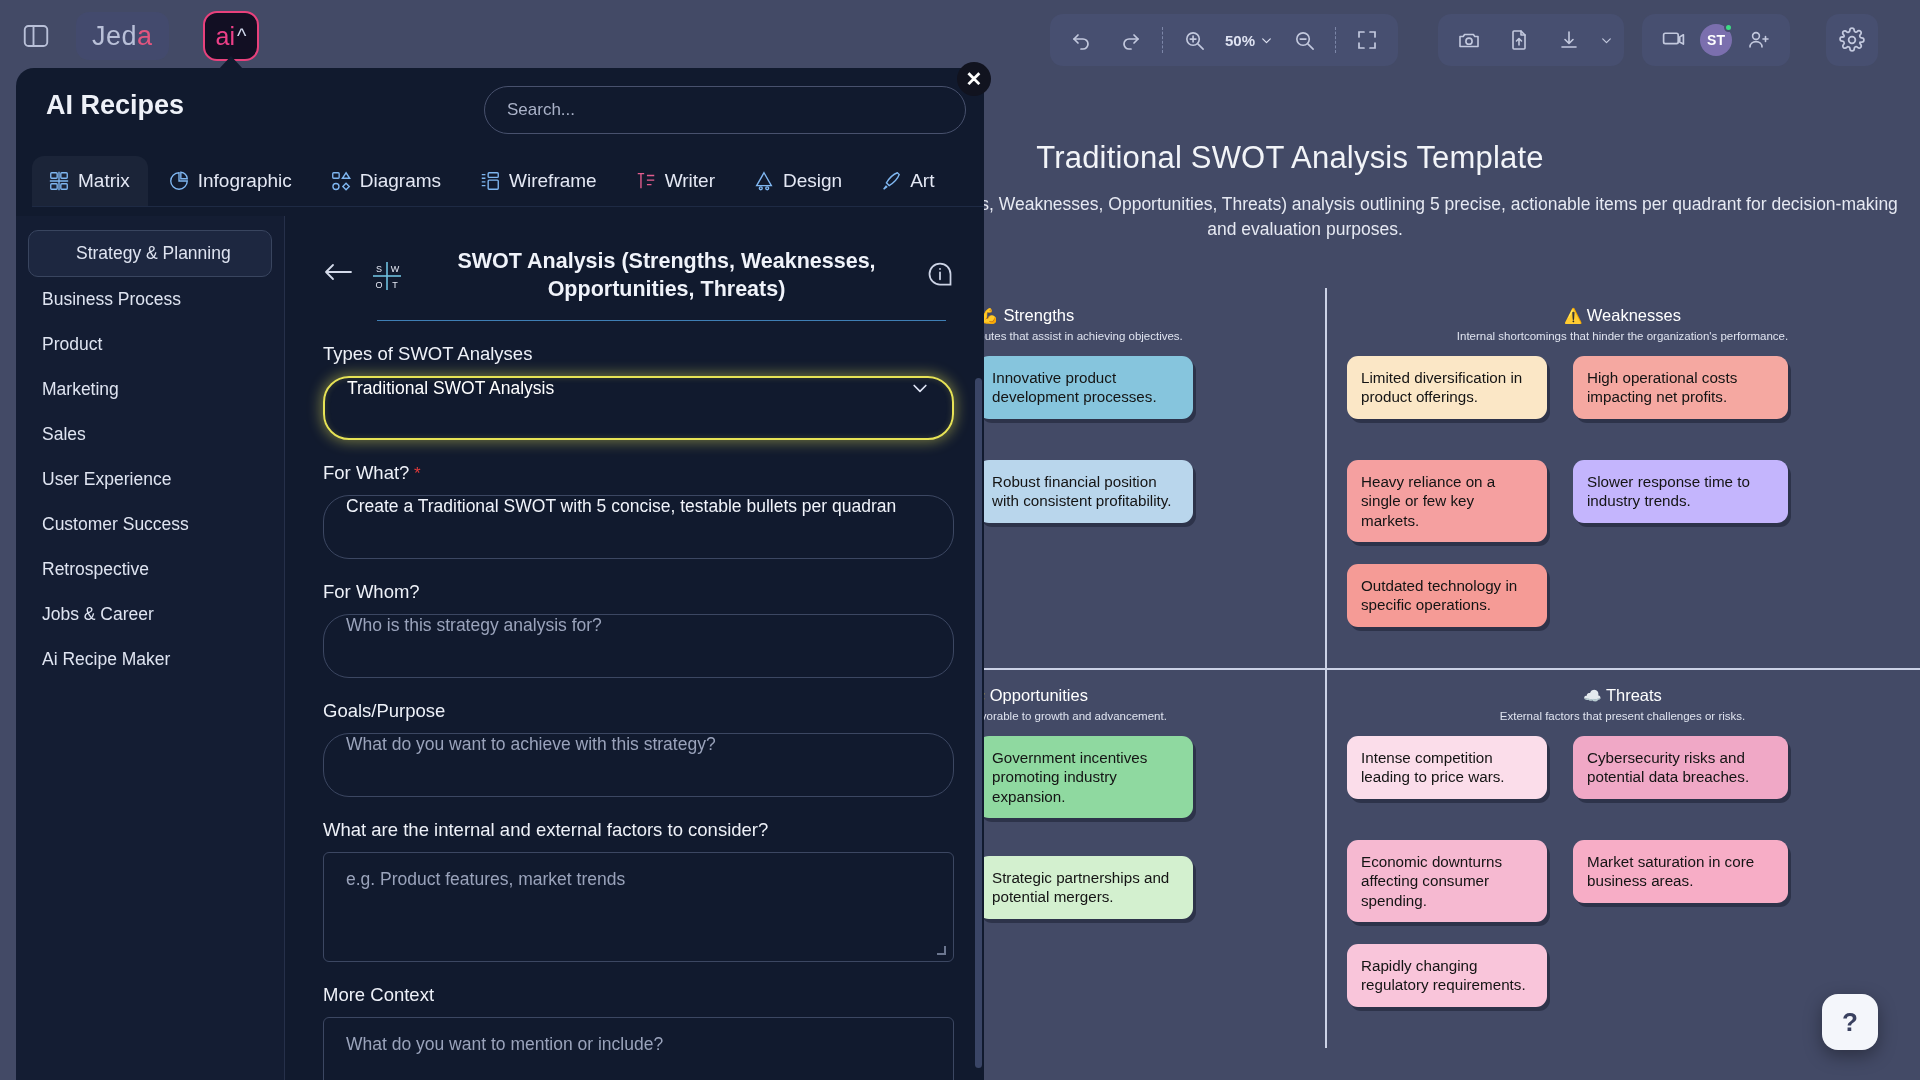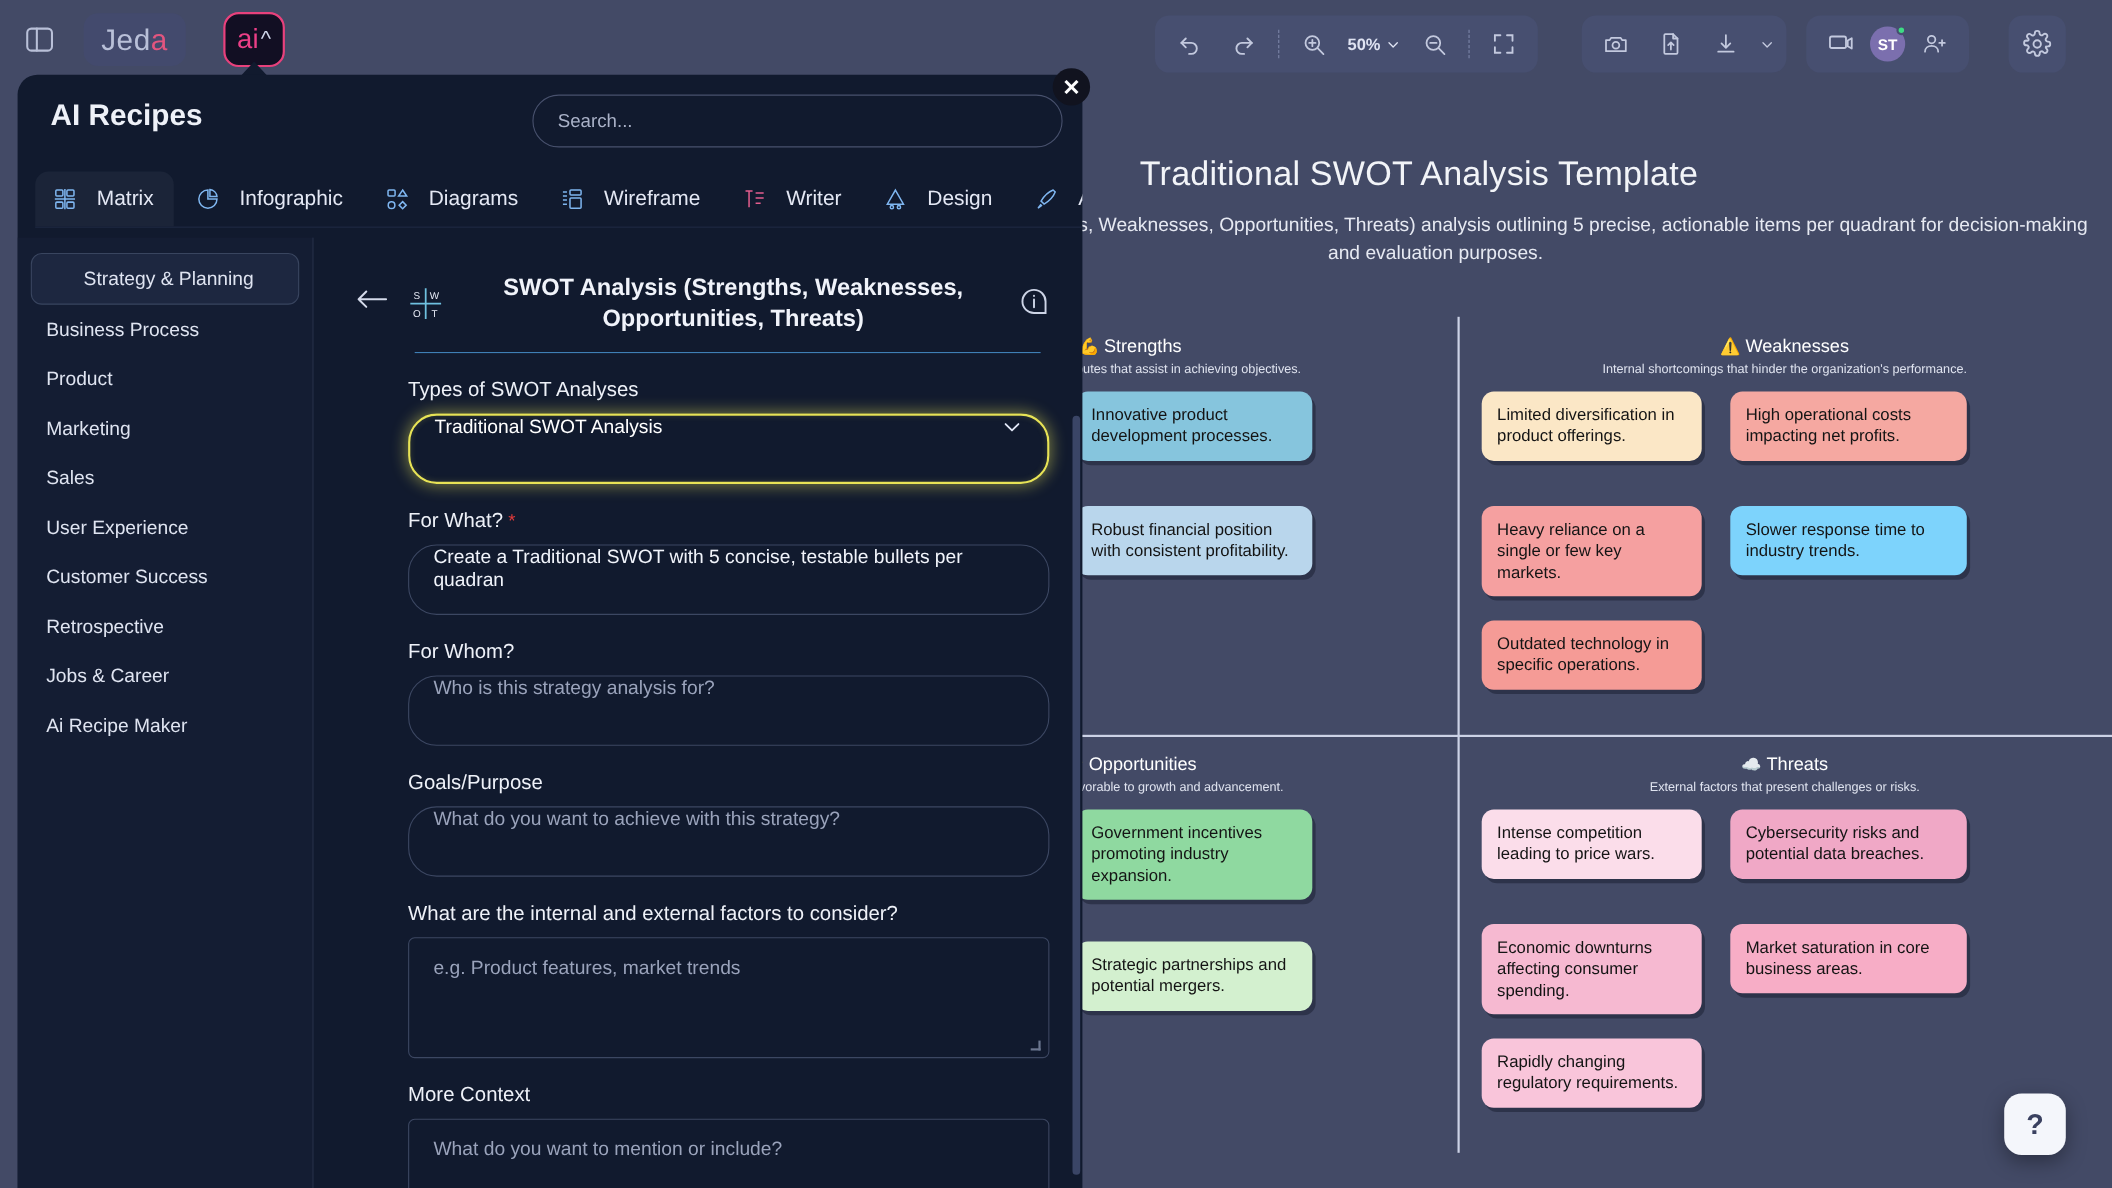--- a/index.html
+++ b/index.html
@@ -156,21 +156,21 @@
     display: flex; align-items: center; padding: 0 22px;
   }
   .search-box .ph { color: #aab2c8; font-size: 17px; }
 
   .tabs {
     position: absolute; left: 16px; top: 88px; right: 0;
     display: flex; align-items: flex-end; gap: 4px;
     border-bottom: 1px solid #1e2a44;
   }
   .tab {
-    display: flex; align-items: center; gap: 18px;
+    display: flex; align-items: center; gap: 8px;
     padding: 14px 18px 14px 16px;
     font-size: 19px; color: #e4e8f4;
     border-radius: 12px 12px 0 0;
   }
   .tab.active { background: #1b2438; }
   .tab .ti { display: flex; align-items: center; }
 
   .side {
     position: absolute; left: 0; top: 148px; width: 268px; bottom: 0;
     background: #141d33;
@@ -193,21 +193,21 @@
   .rec-head { display: flex; align-items: flex-start; gap: 14px; }
   .back-arrow { color: #d4daea; font-size: 28px; line-height: 1; padding-top: 22px; }
   .swot-ico { padding-top: 18px; }
   .rec-title {
     flex: 1; text-align: center; font-size: 21.5px; font-weight: bold;
     color: #f0f3fa; line-height: 1.3; padding: 10px 0 0 0;
   }
   .info-ico { padding-top: 22px; color: #cdd4e6; }
   .rule { height: 1px; background: #3f7fb5; margin: 16px 8px 0 54px; }
 
-  .field { margin-top: 22px; margin-left: 48px; }
+  .field { margin-top: 22px; }
   .field .lab {
     font-size: 18.5px; color: #eef1f8; margin-bottom: 11px; font-weight: 400;
   }
   .field .lab .req { color: #e23b3b; font-size: 17px; }
   .ctl {
     height: 64px; border-radius: 26px; border: 1px solid #3c4762;
     display: flex; padding: 0 22px;
     font-size: 17.5px; color: #f1f4fb;
   }
   .ctl.ph { color: #9aa3bb; }
@@ -272,21 +272,21 @@
         <div class="q-head">
           <div class="t">
             <span class="emo">⚠️</span><span>Weaknesses</span>
           </div>
           <div class="d">Internal shortcomings that hinder the organization's performance.</div>
         </div>
         <div class="q-cards">
             <div class="card col-a" style="background: rgb(251, 231, 198); top: 0px;"><span>Limited diversification in product offerings.</span></div>
             <div class="card col-b" style="background: rgb(245, 168, 161); top: 0px;"><span>High operational costs impacting net profits.</span></div>
             <div class="card col-a" style="background: rgb(245, 160, 160); top: 104px;"><span>Heavy reliance on a single or few key markets.</span></div>
-            <div class="card col-b" style="background: #7dd3fc; top: 104px;"><span>Slower response time to industry trends.</span></div>
+            <div class="card col-b" style="background: #c4b5fd; top: 104px;"><span>Slower response time to industry trends.</span></div>
             <div class="card col-a" style="background: rgb(245, 155, 150); top: 208px;"><span>Outdated technology in specific operations.</span></div>
           </div>
       </div>
 
       <div class="q bl">
         <div class="q-head">
           <div class="t">
             <span class="emo">🌟</span><span>Opportunities</span>
           </div>
           <div class="d">External factors favorable to growth and advancement.</div>

